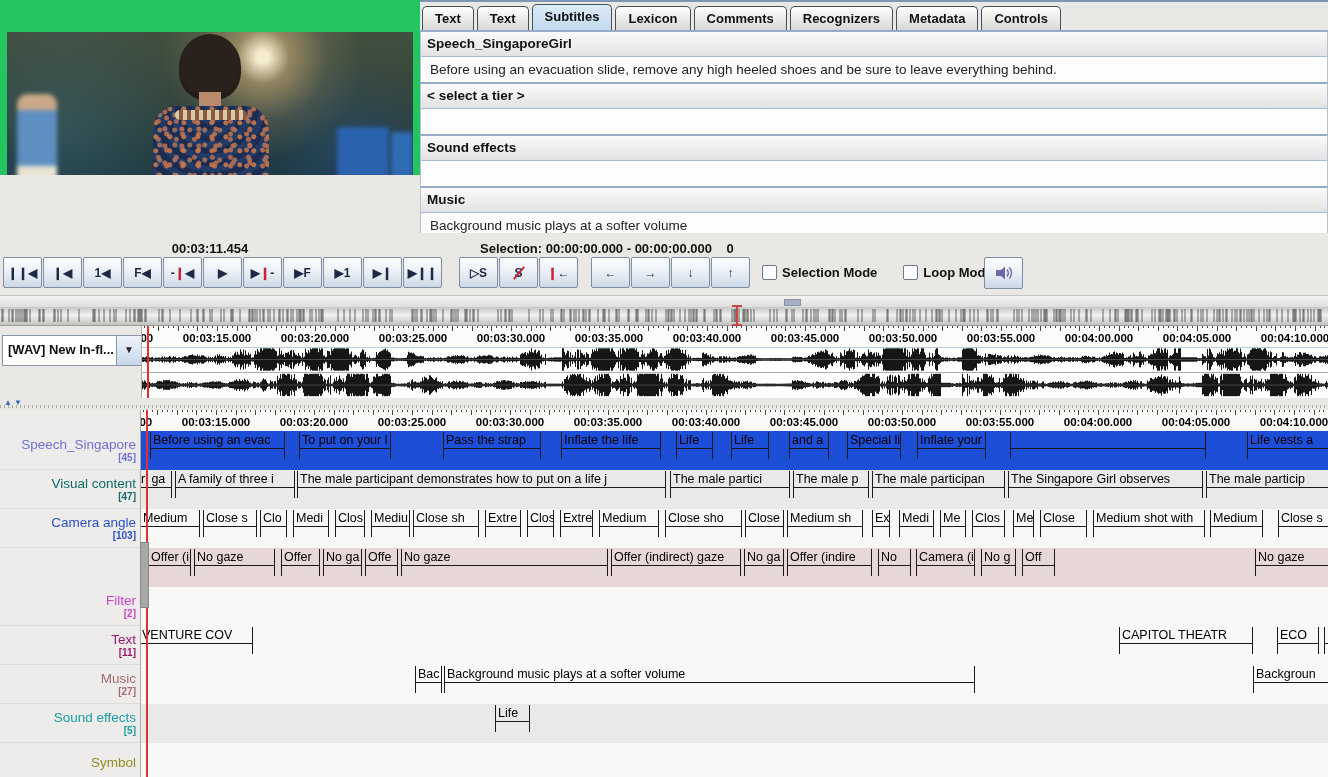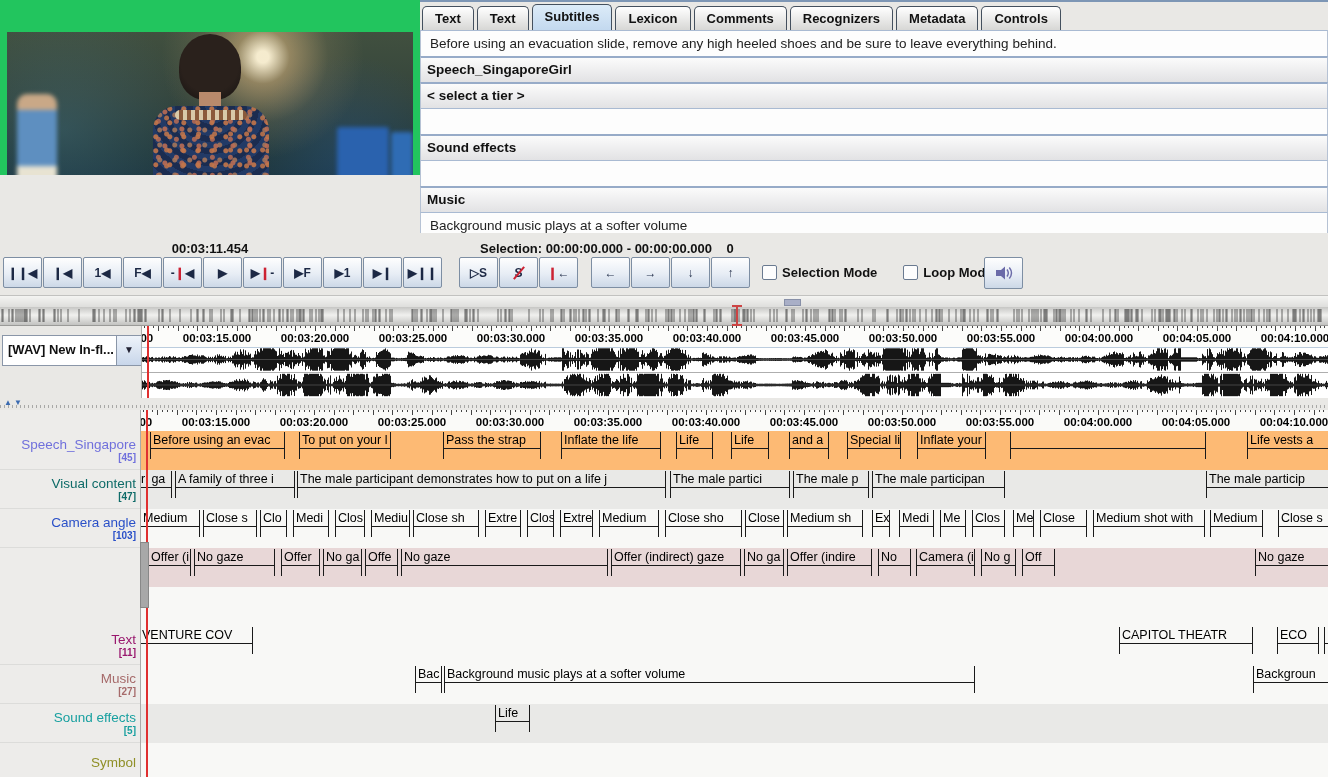--- a/index.html
+++ b/index.html
@@ -131,22 +131,22 @@
         <div class="tab">Text</div>
         <div class="tab">Text</div>
         <div class="tab active">Subtitles</div>
         <div class="tab">Lexicon</div>
         <div class="tab">Comments</div>
         <div class="tab">Recognizers</div>
         <div class="tab">Metadata</div>
         <div class="tab">Controls</div>
       </div>
     <div class="abs" id="subtitle-rows">
+        <div class="srow header">Speech_SingaporeGirl</div>
         <div class="srow content">Before using an evacuation slide, remove any high heeled shoes and be sure to leave everything behind.</div>
-        <div class="srow header">Speech_SingaporeGirl</div>
         <div class="srow header">&lt; select a tier &gt;</div>
         <div class="srow content"></div>
         <div class="srow header">Sound effects</div>
         <div class="srow content"></div>
         <div class="srow header">Music</div>
         <div class="srow content">Background music plays at a softer volume</div>
       </div>
   </div>
 
   <div class="abs" id="transport">
@@ -551,20 +551,24 @@
           <div class="tier-count" style="color: rgb(112, 112, 220);">[45]</div>
         </div>
         <div class="tier-label" style="top: 60px; height: 38px;">
           <div class="tier-name" style="color: rgb(14, 107, 104);">Visual content</div>
           <div class="tier-count" style="color: rgb(14, 107, 104);">[47]</div>
         </div>
         <div class="tier-label" style="top: 99px; height: 38px;">
           <div class="tier-name" style="color: rgb(42, 80, 200);">Camera angle</div>
           <div class="tier-count" style="color: rgb(42, 80, 200);">[103]</div>
         </div>
+        <div class="tier-label" style="top: 177px; height: 38px;">
+          <div class="tier-name" style="color: rgb(204, 68, 204);">Filter</div>
+          <div class="tier-count" style="color: rgb(204, 68, 204);">[2]</div>
+        </div>
         <div class="tier-label" style="top: 216px; height: 38px;">
           <div class="tier-name" style="color: rgb(153, 24, 110);">Text</div>
           <div class="tier-count" style="color: rgb(153, 24, 110);">[11]</div>
         </div>
         <div class="tier-label" style="top: 255px; height: 38px;">
           <div class="tier-name" style="color: rgb(166, 106, 106);">Music</div>
           <div class="tier-count" style="color: rgb(166, 106, 106);">[27]</div>
         </div>
         <div class="tier-label" style="top: 294px; height: 38px;">
           <div class="tier-name" style="color: rgb(24, 160, 160);">Sound effects</div>
@@ -826,21 +830,21 @@
           <div class="rlabel" style="left: 427px;">00:03:35.000</div>
           <div class="rlabel" style="left: 525px;">00:03:40.000</div>
           <div class="rlabel" style="left: 623px;">00:03:45.000</div>
           <div class="rlabel" style="left: 721px;">00:03:50.000</div>
           <div class="rlabel" style="left: 819px;">00:03:55.000</div>
           <div class="rlabel" style="left: 917px;">00:04:00.000</div>
           <div class="rlabel" style="left: 1015px;">00:04:05.000</div>
           <div class="rlabel" style="left: 1113px;">00:04:10.000</div>
         </div>
       <div id="tier-rows">
-          <div class="tier-row" style="top: 21px; background: #fdba74;">
+          <div class="tier-row" style="top: 21px; background: #1d4ed8;">
             <div class="ann" style="left: 9px; width: 135px;">
               <span class="txt">Before using an evac</span>
             </div>
             <div class="ann" style="left: 158px; width: 92px;">
               <span class="txt">To put on your l</span>
             </div>
             <div class="ann" style="left: 302px; width: 98px;">
               <span class="txt">Pass the strap</span>
             </div>
             <div class="ann" style="left: 420px; width: 100px;">
@@ -879,20 +883,23 @@
               <span class="txt">The male participant demonstrates how to put on a life j</span>
             </div>
             <div class="ann" style="left: 529px; width: 120px;">
               <span class="txt">The male partici</span>
             </div>
             <div class="ann" style="left: 652px; width: 76px;">
               <span class="txt">The male p</span>
             </div>
             <div class="ann" style="left: 731px; width: 133px;">
               <span class="txt">The male participan</span>
+            </div>
+            <div class="ann" style="left: 867px; width: 195px;">
+              <span class="txt">The Singapore Girl observes</span>
             </div>
             <div class="ann" style="left: 1065px; width: 126px;">
               <span class="txt">The male particip</span>
             </div>
           </div>
           <div class="tier-row" style="top: 99px; background: rgb(248, 248, 246);">
             <div class="ann" style="left: -1px; width: 60px;">
               <span class="txt">Medium</span>
             </div>
             <div class="ann" style="left: 62px; width: 54px;">

